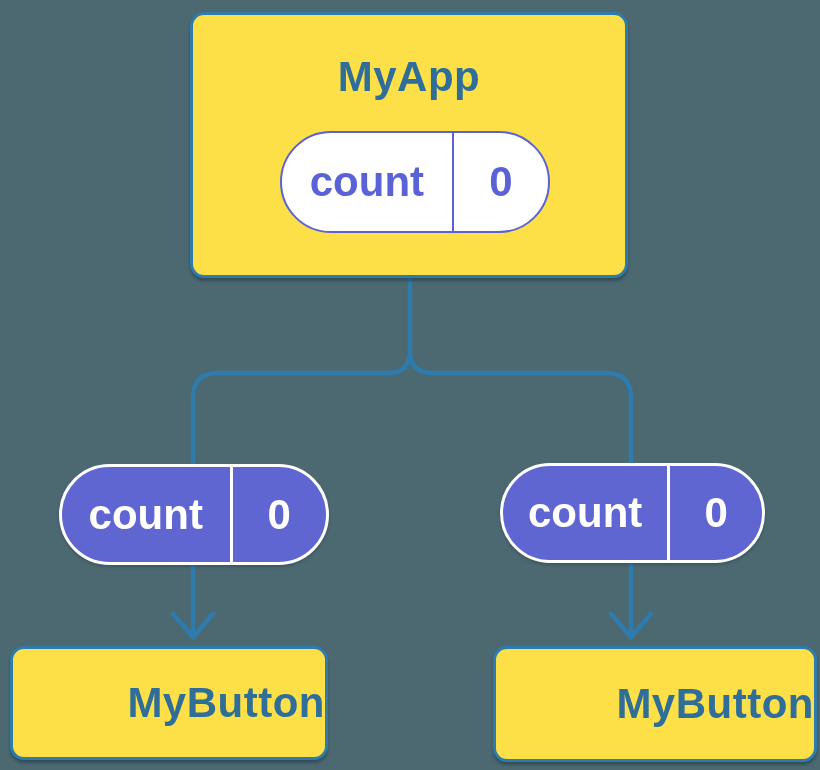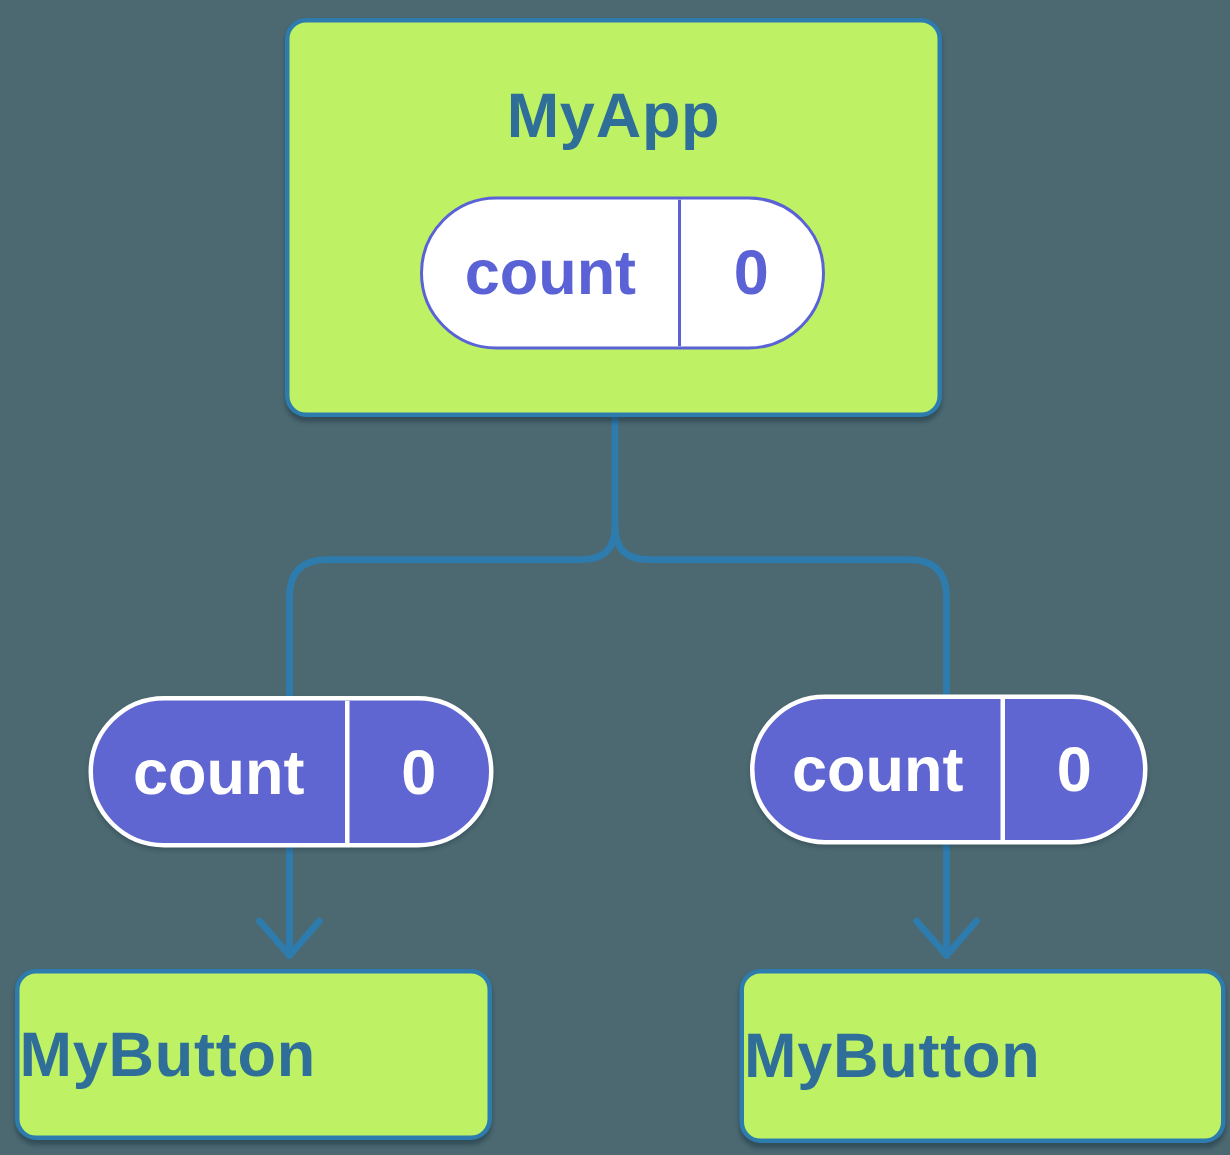--- a/index.html
+++ b/index.html
@@ -15,21 +15,21 @@
   html,body{width:820px;height:770px;}
   body{font-family:"Liberation Sans",sans-serif;}
   .stage{
     position:relative;width:820px;height:770px;overflow:hidden;
     background:var(--background);
   }
   .edges{position:absolute;left:0;top:0;width:820px;height:770px;z-index:1;}
   .edges path{fill:none;stroke:var(--edge);stroke-width:4.5;stroke-linecap:round;stroke-linejoin:round;}
 
   .node{
-    position:absolute;background:#bef264;z-index:2;
+    position:absolute;background:#fde047;z-index:2;
     border:3px solid var(--node-border);border-radius:14px;
     box-shadow:0 3px 3px rgba(10,30,40,.35);
   }
   .node-title{
     font-size:42px;font-weight:bold;line-height:1.15;
     color:var(--node-title);text-align:center;letter-spacing:.5px;
   }
   .node-app{left:190px;top:12px;width:438px;height:266px;}
   .node-app .node-title{position:absolute;top:38px;left:0;width:100%;}
 
@@ -49,21 +49,21 @@
 
   .pill-filled{
     position:absolute;
     background:var(--pill-fill);border:3px solid #fff;color:var(--pill-fill-text);
     box-shadow:0 2px 3px rgba(10,30,40,.25);
   }
   .pill-filled .pill-key{border-right:3px solid #fff;}
   .pill-child-left{left:59px;top:464px;width:270px;height:101px;}
   .pill-child-right{left:500px;top:463px;width:265px;height:100px;}
 
-  .node-button{display:flex;align-items:center;justify-content:flex-start;}
+  .node-button{display:flex;align-items:center;justify-content:flex-end;}
   .node-button-left{left:10px;top:646px;width:318px;height:114px;}
   .node-button-right{left:493px;top:646px;width:324px;height:116px;}
 </style>
 </head>
 <body>
 
 <div class="stage">
 
   <svg class="edges" viewBox="0 0 820 770" aria-hidden="true">
     <path d="M410 276 V351 Q410 373 388 373 H218 Q193 373 193 398 V637"></path>

